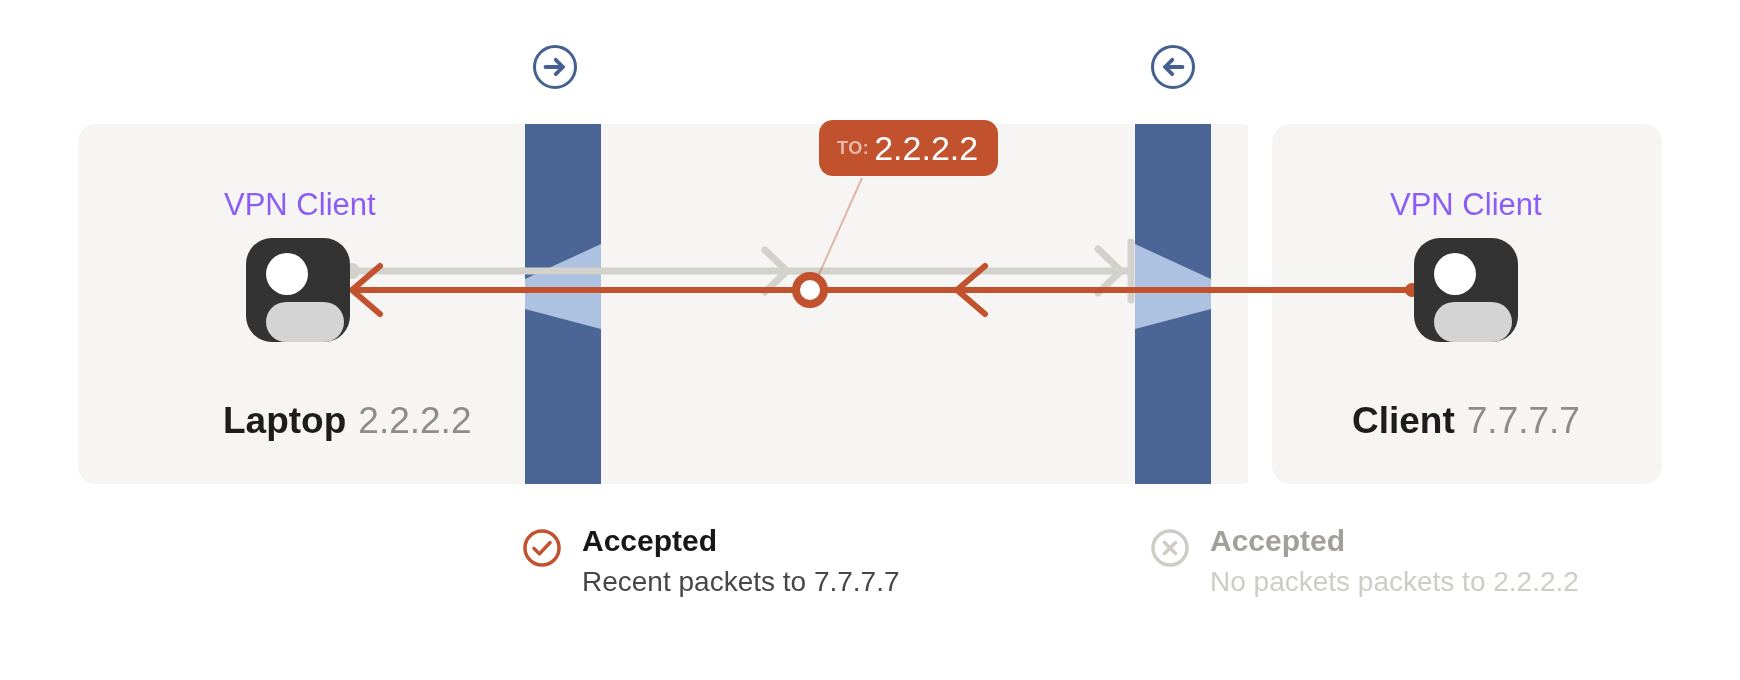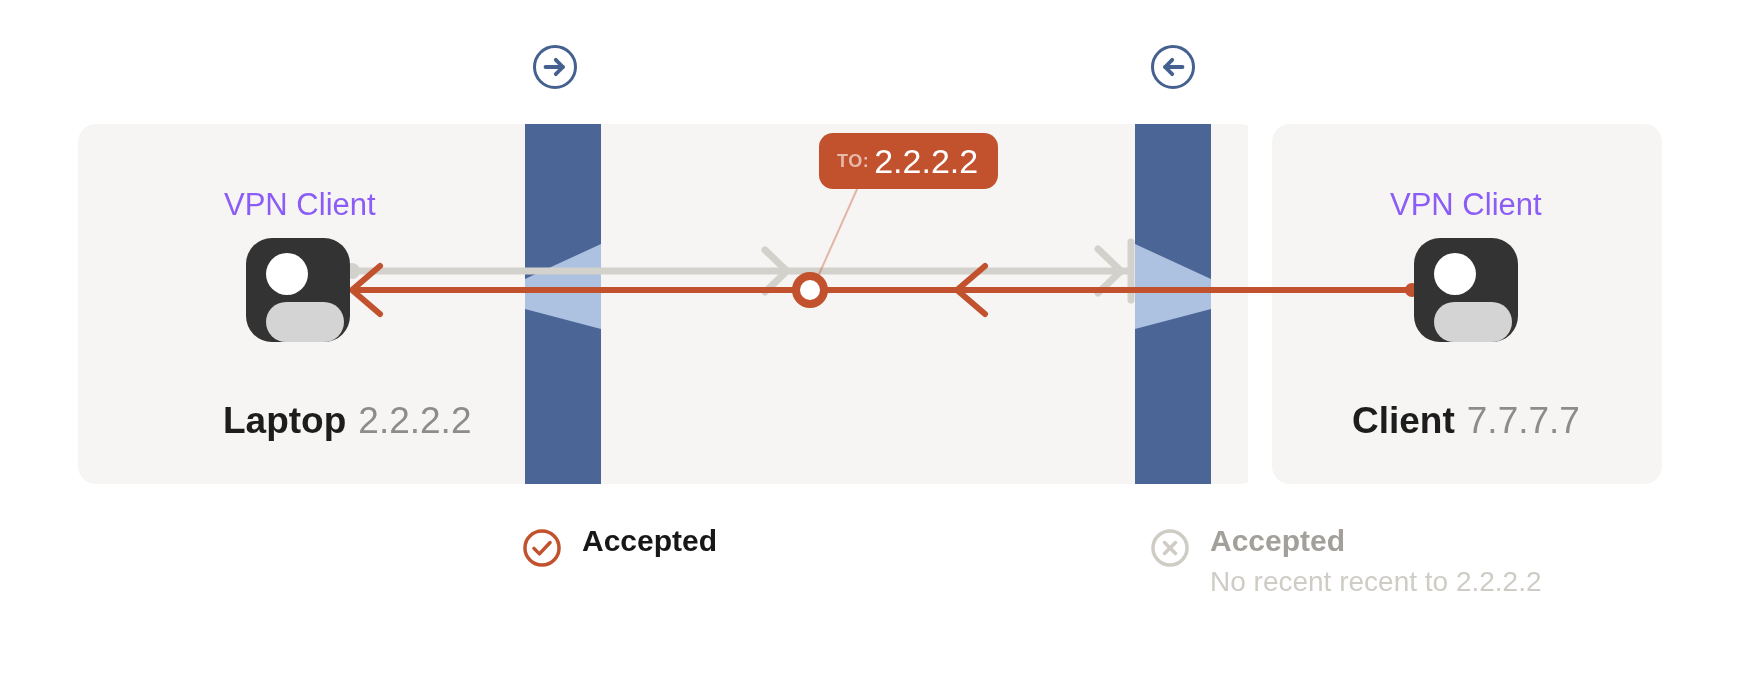--- a/index.html
+++ b/index.html
@@ -65,21 +65,21 @@
   .dir-badge{
     position:absolute;width:44px;height:44px;border-radius:50%;
     border:3.5px solid #45618f;box-sizing:border-box;
   }
   #dir-left{left:533px;top:45px;}
   #dir-right{left:1151px;top:45px;}
   .dir-badge svg{display:block;}
 
   
   #packet-badge{
-    position:absolute;left:819px;top:133px;height:56px;
+    position:absolute;left:819px;top:120px;height:56px;
     background:#c2512e;border-radius:14px;
     display:flex;align-items:center;padding:0 20px 0 18px;
     box-sizing:border-box;white-space:nowrap;
   }
   #packet-badge .to{
     font-size:18px;font-weight:bold;letter-spacing:.5px;
     color:rgba(255,255,255,.60);margin-right:5px;
   }
   #packet-badge .ip{font-size:34px;color:#ffffff;}
 
@@ -175,28 +175,29 @@
     <span class="ip">2.2.2.2</span>
   </div>
 
   <div class="legend-item" id="legend-accepted">
     <svg class="legend-icon" viewBox="0 0 24 24" fill="none" stroke="#c2512e" stroke-width="1.9" stroke-linecap="round" stroke-linejoin="round">
       <circle cx="12" cy="12" r="9.3"></circle>
       <polyline points="7.6,12.2 10.6,15.2 16.4,9"></polyline>
     </svg>
     <div class="legend-text">
       <div class="legend-title">Accepted</div>
+      <div class="legend-sub">Recent packets to 7.7.7.7</div>
     </div>
   </div>
 
   <div class="legend-item" id="legend-rejected">
     <svg class="legend-icon" viewBox="0 0 24 24" fill="none" stroke="#cfccc6" stroke-width="1.9" stroke-linecap="round" stroke-linejoin="round">
       <circle cx="12" cy="12" r="9.3"></circle>
       <line x1="9" y1="9" x2="15" y2="15"></line>
       <line x1="15" y1="9" x2="9" y2="15"></line>
     </svg>
     <div class="legend-text">
       <div class="legend-title">Accepted</div>
-      <div class="legend-sub">No recent recent to 2.2.2.2</div>
+      <div class="legend-sub">No packets packets to 2.2.2.2</div>
     </div>
   </div>
 
 </div>
 
 </body></html>

